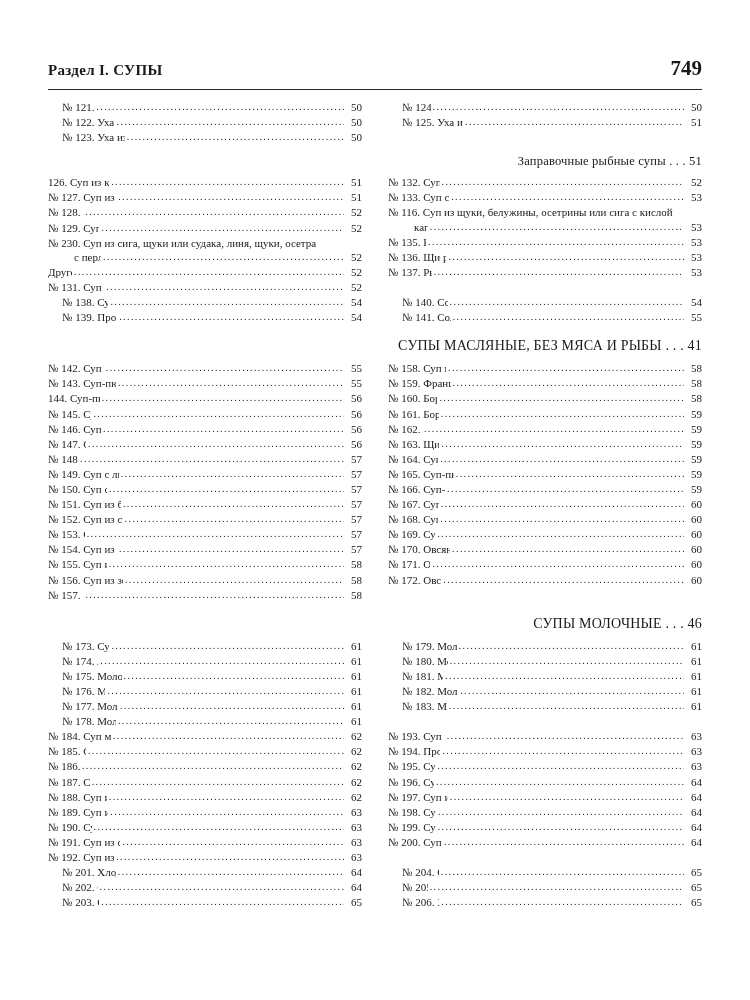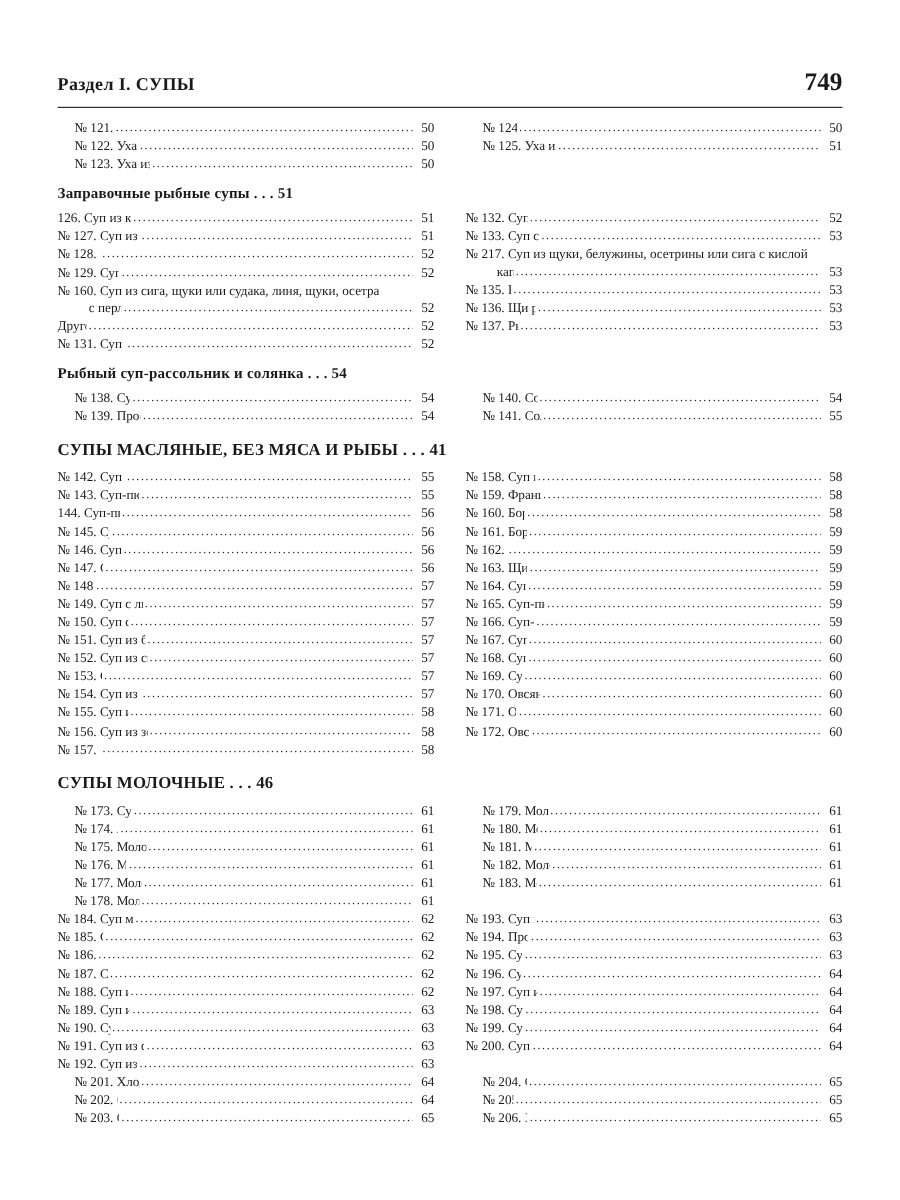--- a/index.html
+++ b/index.html
@@ -41,22 +41,22 @@
     font-weight: bold;
   }
   .rule {
     margin: 0 48px;
     border-top: 1px solid #2a2a2a;
   }
   .content {
     margin: 10px 48px 0 48px;
   }
   .section-heading {
-    text-align: left;
-    font-weight: bold;
+    text-align: right;
+    font-weight: normal;
     font-size: 12.5px;
     margin: 9px 0 6px 0;
     letter-spacing: 0.2px;
   }
   .section-heading.big {
     font-size: 14px;
     margin: 13px 0 7px 0;
   }
   .cols {
     display: flex;
@@ -169,21 +169,21 @@
               <span class="label">№ 128. Суп из налима.</span>
               <span class="dots">........................................................................................................................................................................................................</span>
               <span class="pg">52</span>
             </div>
             <div class="entry noindent">
               <span class="label">№ 129. Суп из осетровой головины</span>
               <span class="dots">........................................................................................................................................................................................................</span>
               <span class="pg">52</span>
             </div>
             <div class="entry noindent">
-              <span class="label">№ 160. Суп из сига, щуки или судака, линя, щуки, осетра</span>
+              <span class="label">№ 230. Суп из сига, щуки или судака, линя, щуки, осетра</span>
             </div>
             <div class="entry cont">
               <span class="label">с перловой крупой</span>
               <span class="dots">........................................................................................................................................................................................................</span>
               <span class="pg">52</span>
             </div>
             <div class="entry noindent">
               <span class="label">Другой способ</span>
               <span class="dots">........................................................................................................................................................................................................</span>
               <span class="pg">52</span>
@@ -199,21 +199,21 @@
               <span class="label">№ 132. Суп из белозерских снетков</span>
               <span class="dots">........................................................................................................................................................................................................</span>
               <span class="pg">52</span>
             </div>
             <div class="entry noindent">
               <span class="label">№ 133. Суп со снетками и кислой капустой.</span>
               <span class="dots">........................................................................................................................................................................................................</span>
               <span class="pg">53</span>
             </div>
             <div class="entry noindent">
-              <span class="label">№ 217. Суп из щуки, белужины, осетрины или сига с кислой</span>
+              <span class="label">№ 116. Суп из щуки, белужины, осетрины или сига с кислой</span>
             </div>
             <div class="entry cont">
               <span class="label">капустой</span>
               <span class="dots">........................................................................................................................................................................................................</span>
               <span class="pg">53</span>
             </div>
             <div class="entry noindent">
               <span class="label">№ 135. Борщ из карасей.</span>
               <span class="dots">........................................................................................................................................................................................................</span>
               <span class="pg">53</span>
@@ -225,21 +225,20 @@
             </div>
             <div class="entry noindent">
               <span class="label">№ 137. Рыбный суп с раками</span>
               <span class="dots">........................................................................................................................................................................................................</span>
               <span class="pg">53</span>
             </div>
           </div>
         </div>
       </div>
       <div class="block">
-        <div class="section-heading">Рыбный суп-рассольник и солянка . . . 54</div>
         <div class="cols">
           <div class="col">
             <div class="entry indent">
               <span class="label">№ 138. Суп-рассольник из рыбы.</span>
               <span class="dots">........................................................................................................................................................................................................</span>
               <span class="pg">54</span>
             </div>
             <div class="entry indent">
               <span class="label">№ 139. Простой рыбный суп-рассольник</span>
               <span class="dots">........................................................................................................................................................................................................</span>

